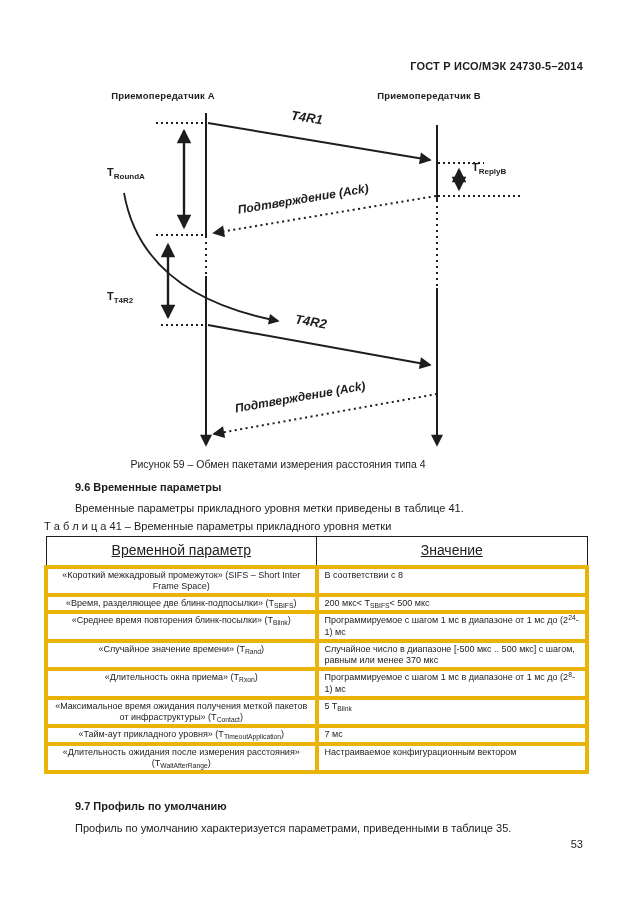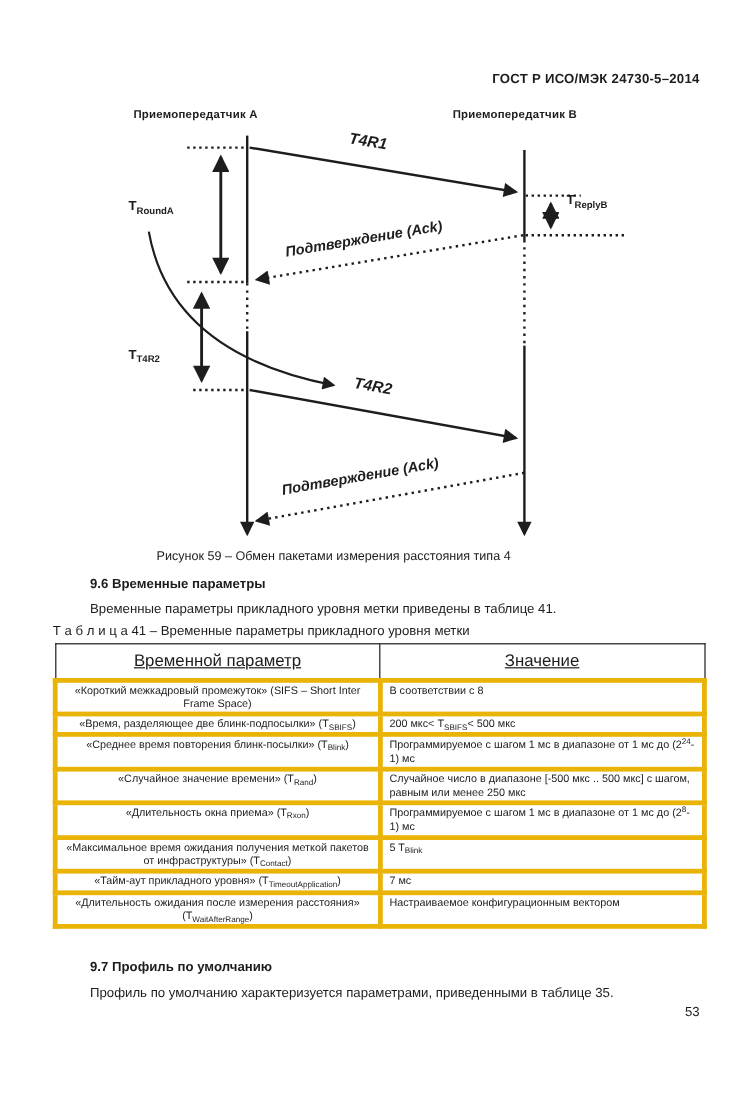--- a/index.html
+++ b/index.html
@@ -142,21 +142,21 @@
       <tr>
         <td class="c-param">«Время, разделяющее две блинк-подпосылки» (T<sub>SBIFS</sub>)</td>
         <td class="c-value">200 мкс&lt; T<sub>SBIFS</sub>&lt; 500 мкс</td>
       </tr>
       <tr>
         <td class="c-param">«Среднее время повторения блинк-посылки» (T<sub>Blink</sub>)</td>
         <td class="c-value">Программируемое с шагом 1 мс в диапазоне от 1 мс до (2<sup>24</sup>-1) мс</td>
       </tr>
       <tr>
         <td class="c-param">«Случайное значение времени» (T<sub>Rand</sub>)</td>
-        <td class="c-value">Случайное число в диапазоне [-500 мкс .. 500 мкс] с шагом, равным или менее 250 мкс</td>
+        <td class="c-value">Случайное число в диапазоне [-500 мкс .. 500 мкс] с шагом, равным или менее 370 мкс</td>
       </tr>
       <tr>
         <td class="c-param">«Длительность окна приема» (T<sub>Rxon</sub>)</td>
         <td class="c-value">Программируемое с шагом 1 мс в диапазоне от 1 мс до (2<sup>8</sup>-1) мс</td>
       </tr>
       <tr>
         <td class="c-param">«Максимальное время ожидания получения меткой пакетов от инфраструктуры» (T<sub>Contact</sub>)</td>
         <td class="c-value">5 T<sub>Blink</sub></td>
       </tr>
       <tr>

